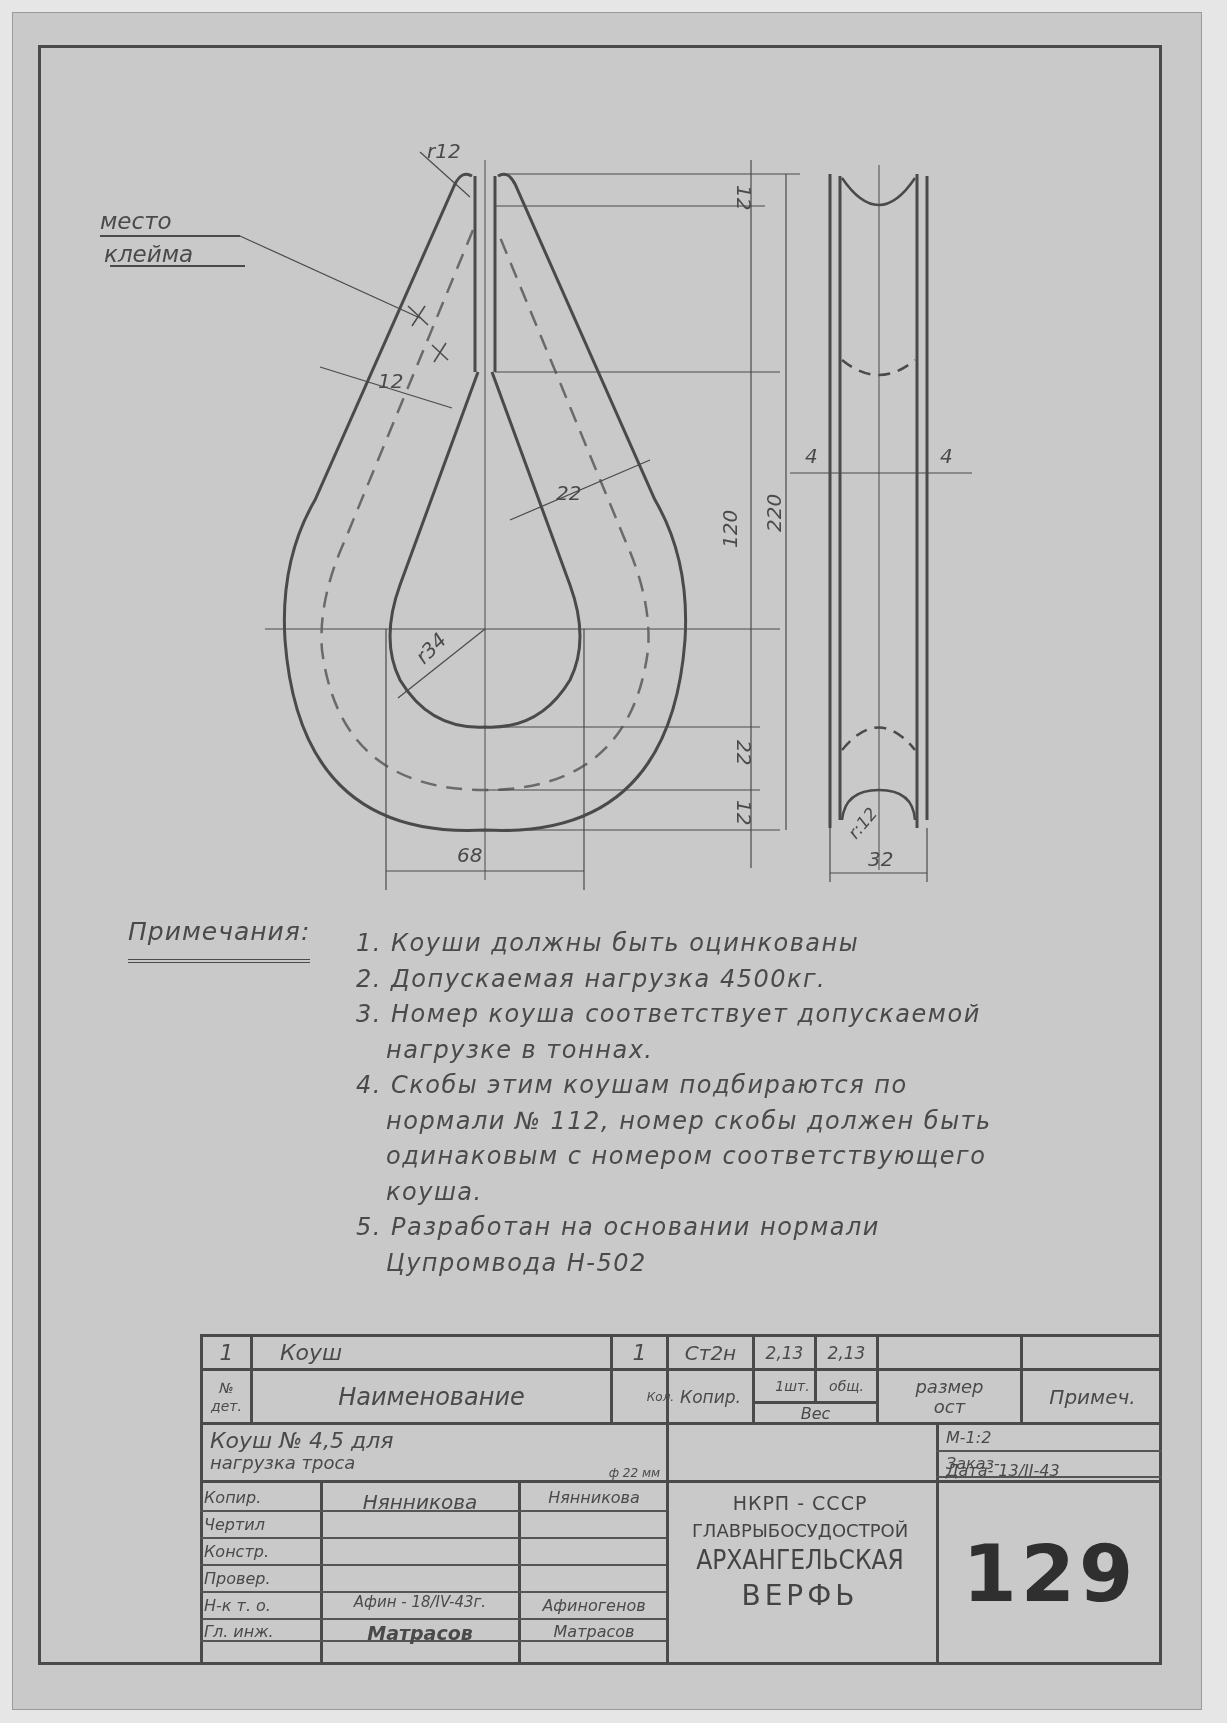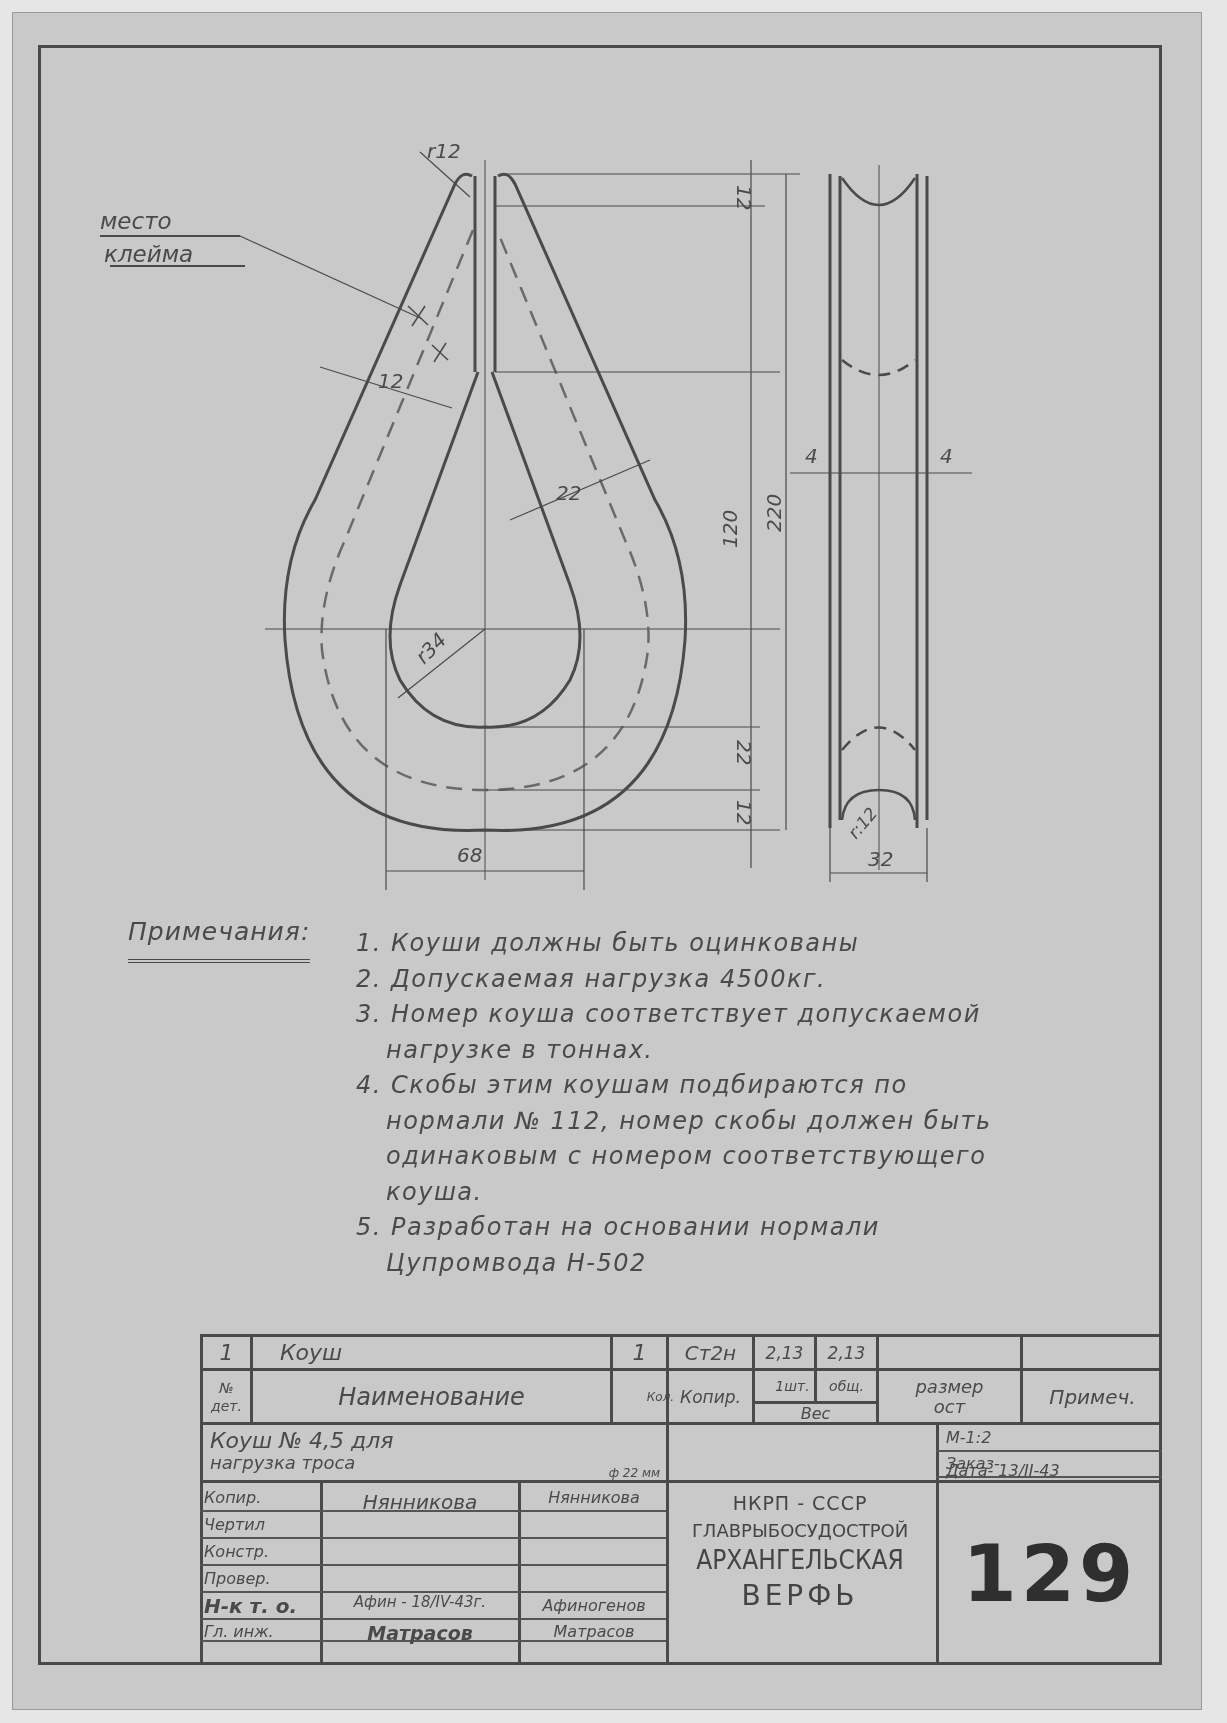--- a/index.html
+++ b/index.html
@@ -202,21 +202,21 @@
   <div class="cell" style="left:746px; top:142px; width:210px; height:4px; font-size:16px; justify-content:flex-start; align-items:flex-end; overflow:visible;font-style:italic;">Дата- 13/II-43</div>
 
   <div class="cell" style="left:4px; top:150px; width:116px; height:26px; font-size:16px; justify-content:flex-start;">Копир.</div>
   <div class="cell" style="left:125px; top:148px; width:190px; height:40px; font-size:20px;">Нянникова</div>
   <div class="cell" style="left:322px; top:150px; width:144px; height:26px; font-size:16px;">Нянникова</div>
 
   <div class="cell" style="left:4px; top:178px; width:116px; height:25px; font-size:16px; justify-content:flex-start;">Чертил</div>
   <div class="cell" style="left:4px; top:205px; width:116px; height:25px; font-size:16px; justify-content:flex-start;">Констр.</div>
   <div class="cell" style="left:4px; top:232px; width:116px; height:25px; font-size:16px; justify-content:flex-start;">Провер.</div>
 
-  <div class="cell" style="left:4px; top:259px; width:116px; height:25px; font-size:20px; justify-content:flex-start;font-weight:bold;">Н-к т. о.</div>
+  <div class="cell" style="left:4px; top:259px; width:116px; height:25px; font-size:16px; justify-content:flex-start;">Н-к т. о.</div>
   <div class="cell" style="left:125px; top:254px; width:190px; height:28px; font-size:15px;">Афин - 18/IV-43г.</div>
   <div class="cell" style="left:322px; top:259px; width:144px; height:25px; font-size:16px;">Афиногенов</div>
 
   <div class="cell" style="left:4px; top:286px; width:116px; height:22px; font-size:16px; justify-content:flex-start;">Гл. инж.</div>
   <div class="cell" style="left:125px; top:284px; width:190px; height:30px; font-size:19px; font-weight:bold;">Матрасов</div>
   <div class="cell" style="left:322px; top:286px; width:144px; height:22px; font-size:16px;">Матрасов</div>
 
   <div class="org">
     <div style="font-size:19px; margin-top:10px;">НКРП - СССР</div>
     <div style="font-size:18px; margin-top:6px; letter-spacing:0;text-align:center;">ГЛАВРЫБОСУДОСТРОЙ</div>

